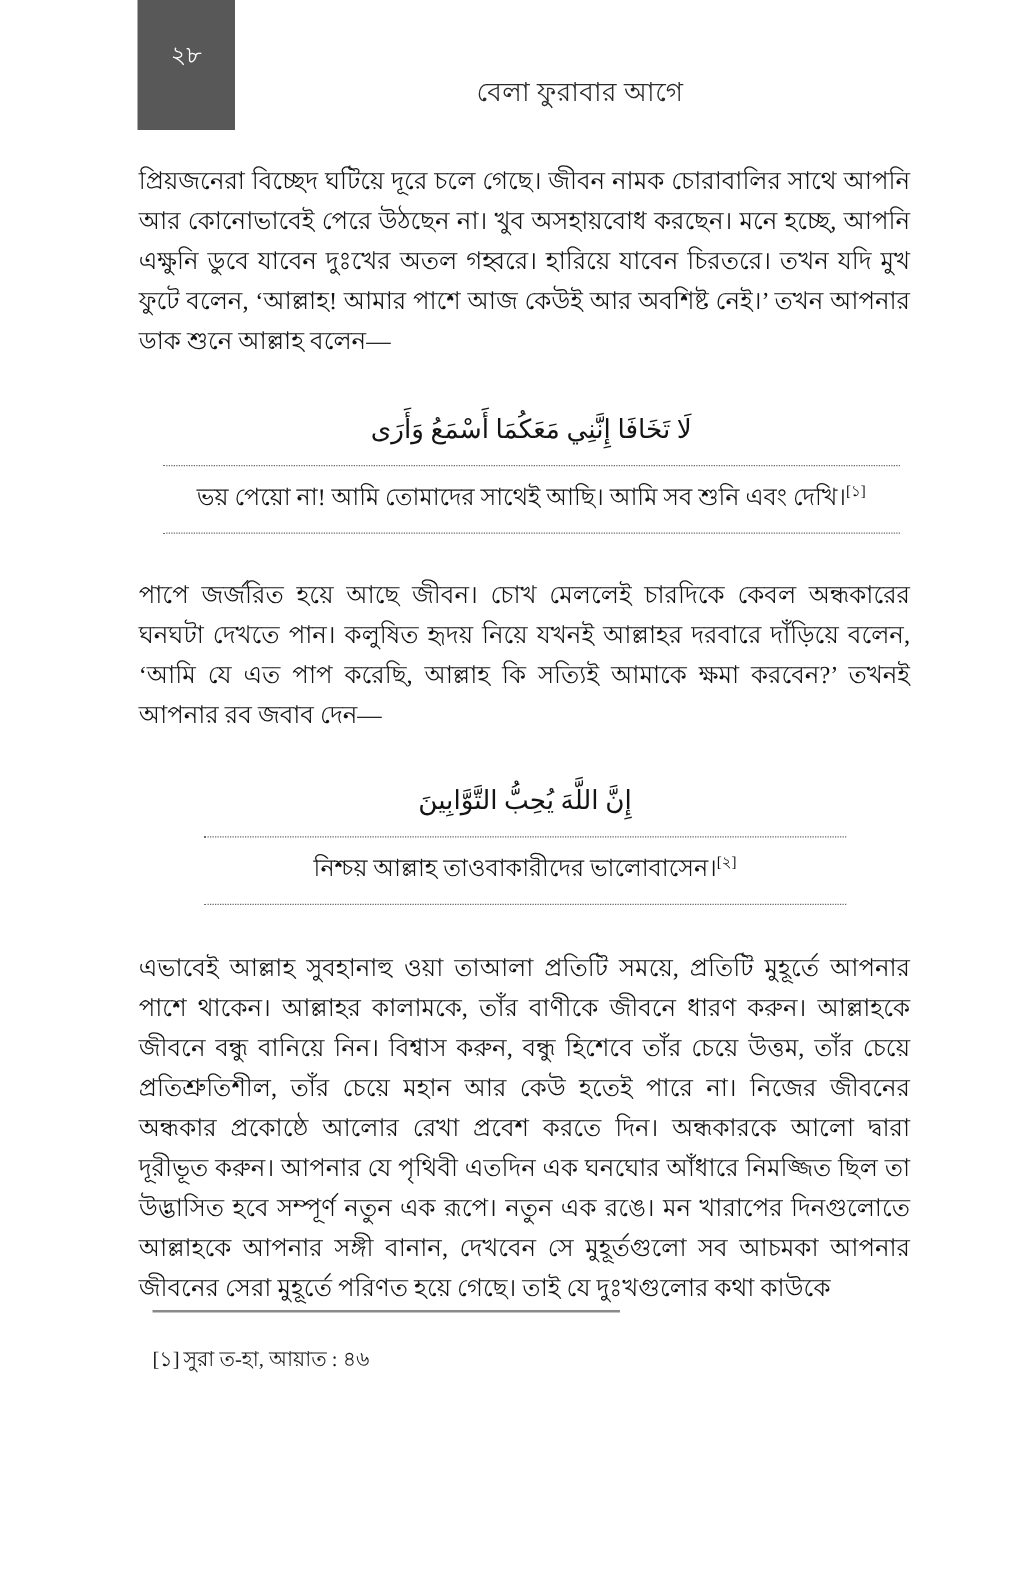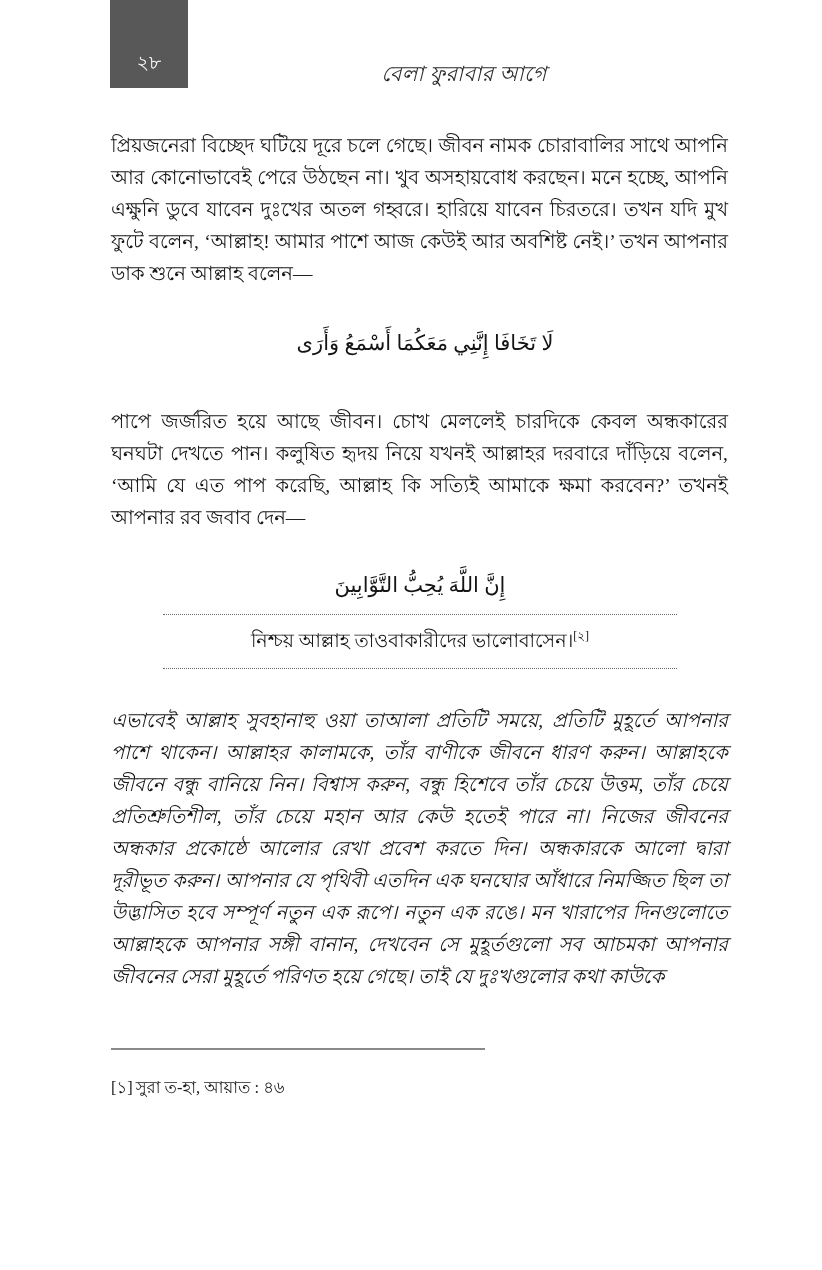--- a/index.html
+++ b/index.html
@@ -30,41 +30,40 @@
     left: 0;
     top: 0;
     width: 822px;
     height: 110px;
   }
   .page-number-box {
     position: absolute;
     left: 110px;
     top: 0;
     width: 78px;
-    height: 88px;
+    height: 104px;
     background: #585858;
     display: flex;
-    align-items: flex-end;
+    align-items: center;
     justify-content: center;
     padding-bottom: 16px;
     box-sizing: border-box;
   }
   .page-number {
     color: #ffffff;
     font-size: 19px;
     line-height: 1;
     font-family: "Liberation Serif", "DejaVu Serif", serif;
   }
   .book-title {
     position: absolute;
     left: 200px;
     top: 58px;
     width: 528px;
     text-align: center;
-    font-style: italic;
     font-size: 21px;
     color: #2a2a2a;
     letter-spacing: 0.4px;
   }
 
   
   .content {
     position: absolute;
     left: 111px;
     top: 130px;
@@ -75,21 +74,21 @@
     margin: 0 0 0 0;
     font-size: 19.5px;
     line-height: 32px;
     text-align: justify;
     text-justify: inter-word;
     color: #141414;
     hyphens: none;
   }
   p.body-text.para-1 { margin-bottom: 30px; }
   p.body-text.para-2 { margin-bottom: 28px; }
-  p.body-text.para-3 { margin-bottom: 0; font-style: italic; }
+  p.body-text.para-3 { margin-bottom: 0; }
 
   
   .quote-block {
     margin: 0 auto;
   }
   .quote-block.quote-wide {
     width: 590px;
     margin-left: 19px;
     margin-bottom: 34px;
   }
@@ -119,21 +118,21 @@
   }
   .fn-ref {
     font-size: 12px;
     vertical-align: super;
     line-height: 0;
   }
 
   
   .footnotes {
     position: absolute;
-    left: 111px;
+    left: 122px;
     top: 1048px;
     width: 617px;
   }
   .footnote-rule {
     width: 374px;
     height: 0;
     border-top: 2px solid #8a8a8a;
     margin-bottom: 22px;
   }
   .footnote-item {
@@ -156,20 +155,23 @@
     </div>
     <div class="book-title">বেলা ফুরাবার আগে</div>
   </div>
 
   <div class="content">
 
     <p class="body-text para-1">প্রিয়জনেরা বিচ্ছেদ ঘটিয়ে দূরে চলে গেছে। জীবন নামক চোরাবালির সাথে আপনি আর কোনোভাবেই পেরে উঠছেন না। খুব অসহায়বোধ করছেন। মনে হচ্ছে, আপনি এক্ষুনি ডুবে যাবেন দুঃখের অতল গহ্বরে। হারিয়ে যাবেন চিরতরে। তখন যদি মুখ ফুটে বলেন, ‘আল্লাহ! আমার পাশে আজ কেউই আর অবশিষ্ট নেই।’ তখন আপনার ডাক শুনে আল্লাহ বলেন—</p>
 
     <div class="quote-block quote-wide">
       <div class="quote-arabic">لَا تَخَافَا إِنَّنِي مَعَكُمَا أَسْمَعُ وَأَرَى</div>
+      <div class="quote-translation">
+        <span>ভয় পেয়ো না! আমি তোমাদের সাথেই আছি। আমি সব শুনি এবং দেখি।</span><span class="fn-ref">[১]</span>
+      </div>
     </div>
 
     <p class="body-text para-2">পাপে জর্জরিত হয়ে আছে জীবন। চোখ মেললেই চারদিকে কেবল অন্ধকারের ঘনঘটা দেখতে পান। কলুষিত হৃদয় নিয়ে যখনই আল্লাহর দরবারে দাঁড়িয়ে বলেন, ‘আমি যে এত পাপ করেছি, আল্লাহ কি সত্যিই আমাকে ক্ষমা করবেন?’ তখনই আপনার রব জবাব দেন—</p>
 
     <div class="quote-block quote-narrow">
       <div class="quote-arabic">إِنَّ اللَّهَ يُحِبُّ التَّوَّابِينَ</div>
       <div class="quote-translation">
         <span>নিশ্চয় আল্লাহ তাওবাকারীদের ভালোবাসেন।</span><span class="fn-ref">[২]</span>
       </div>
     </div>

